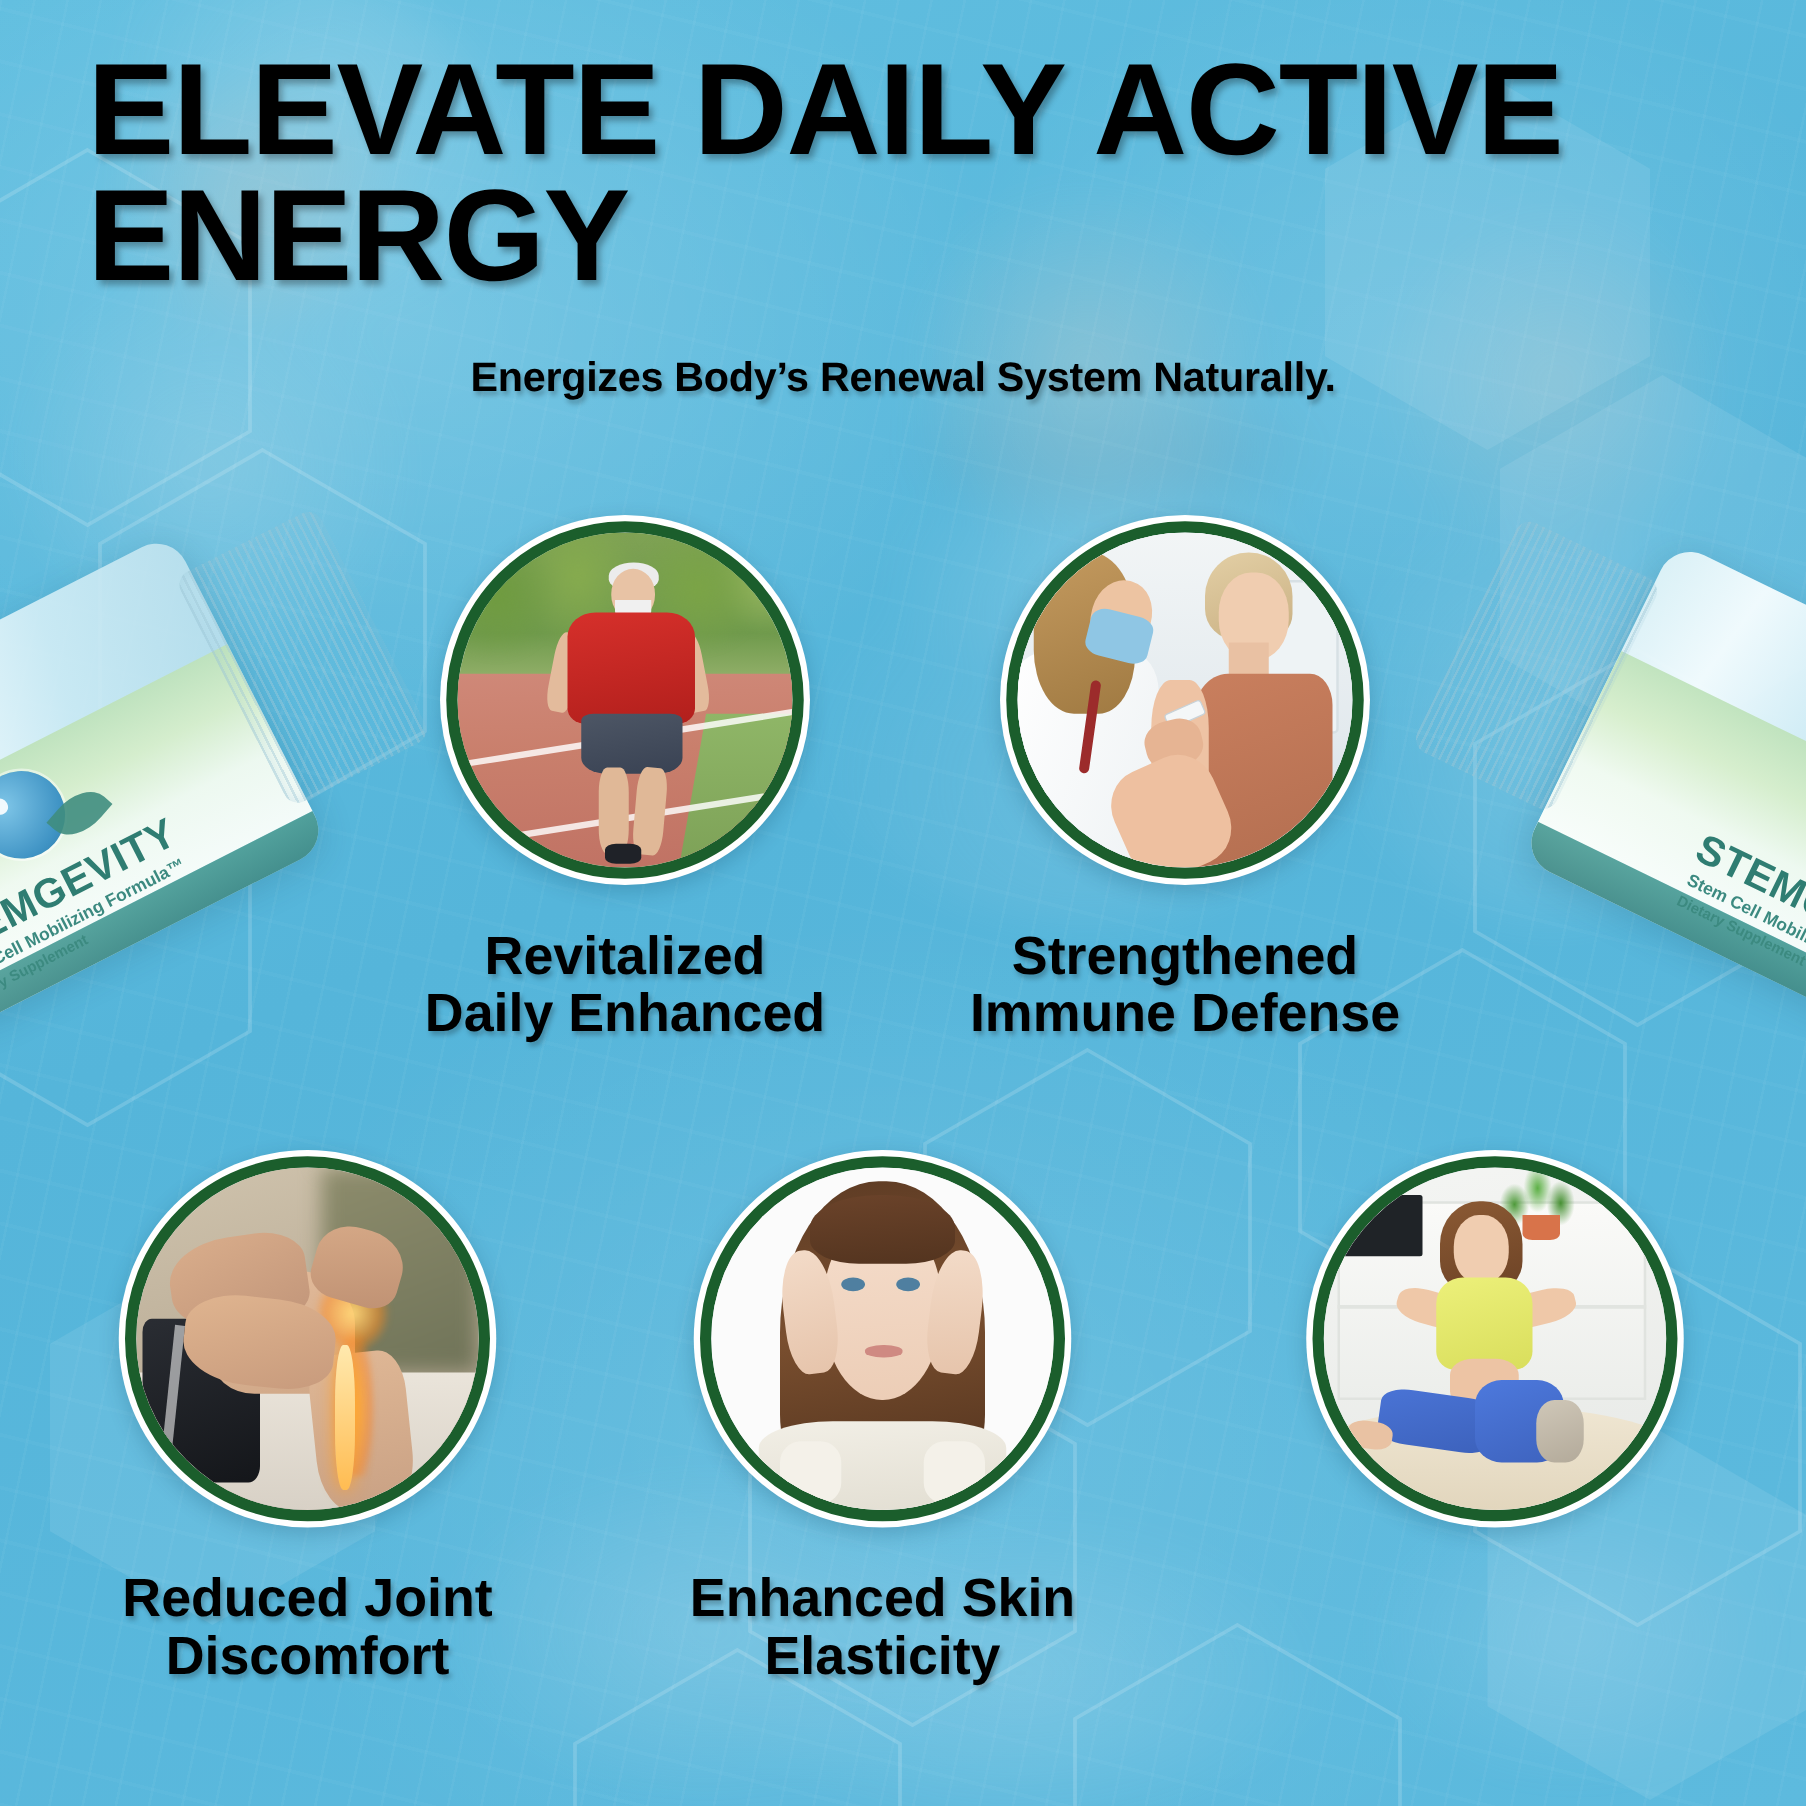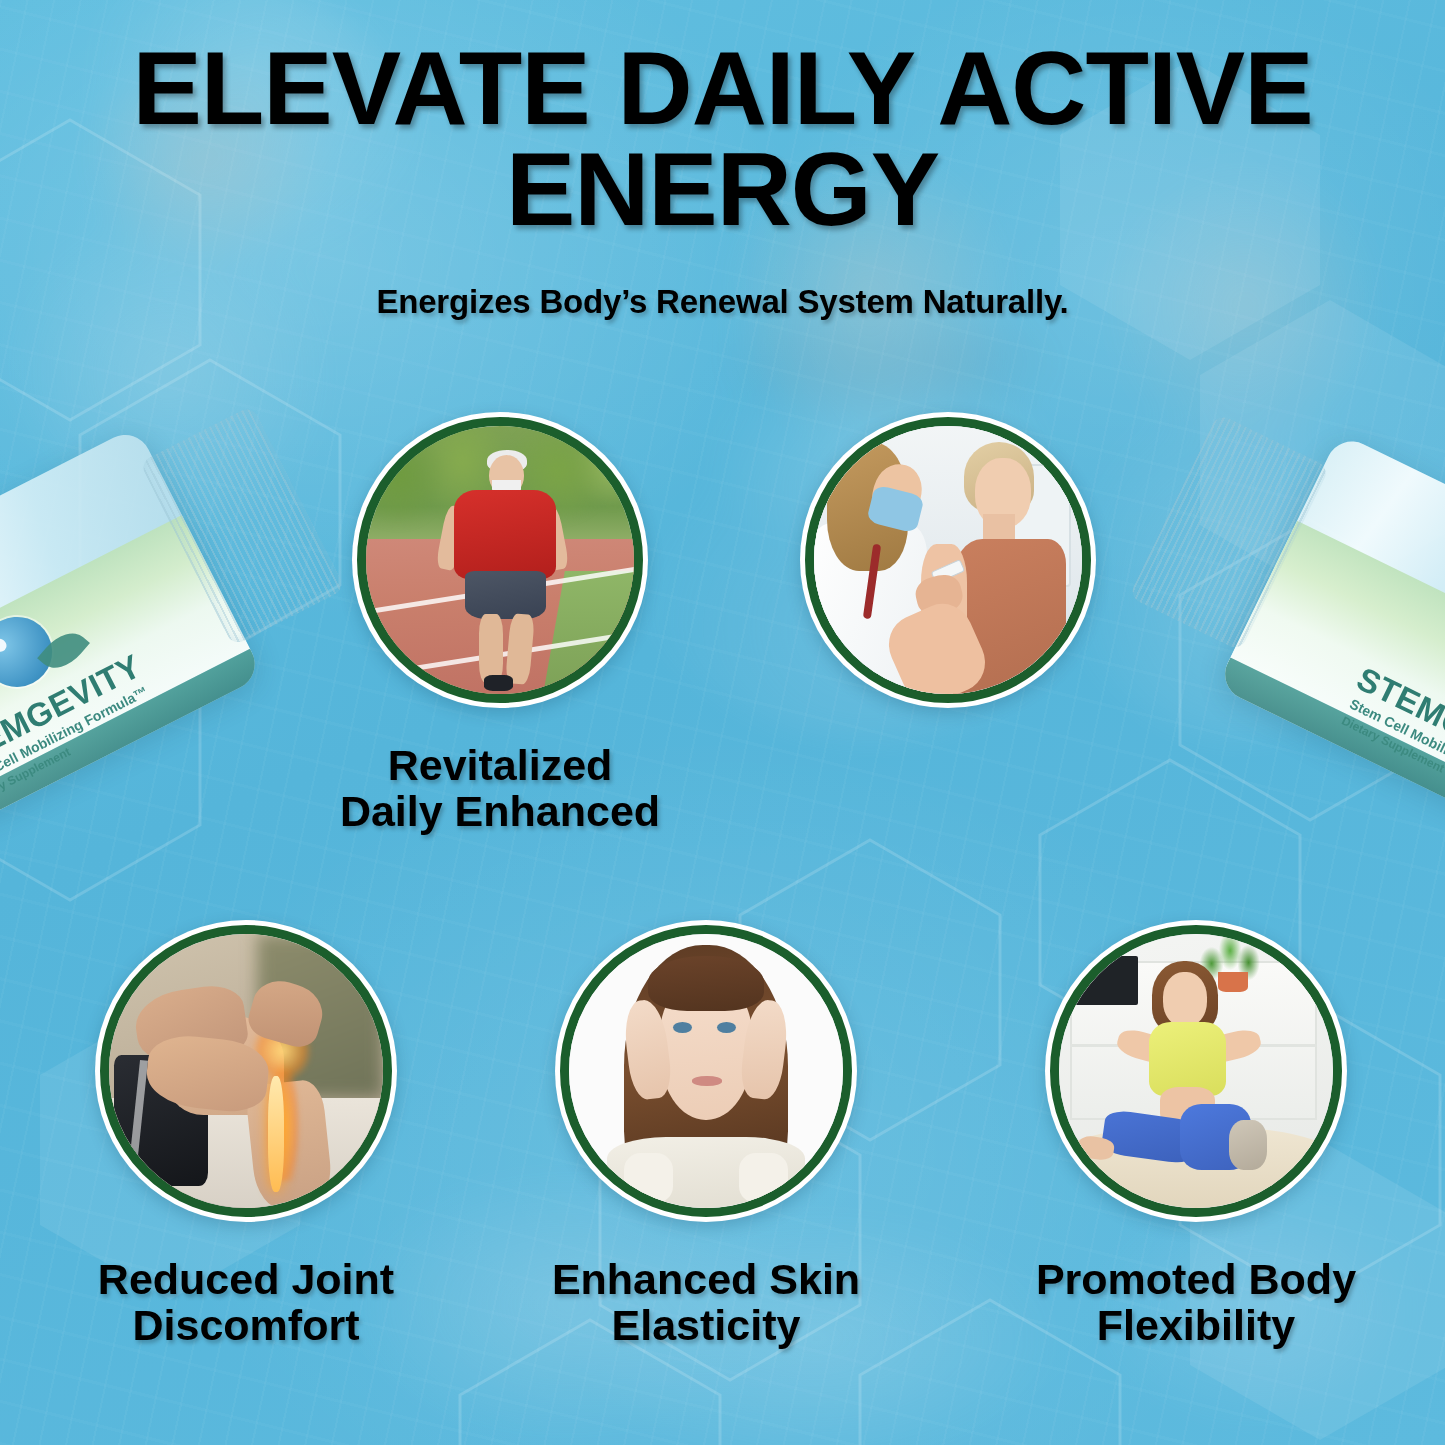--- a/index.html
+++ b/index.html
@@ -178,21 +178,21 @@
   #bottle-right .label-foot{ top:250px; height:36px; }
   #bottle-right .brandlogo{ left:198px; top:108px; width:70px; height:70px; }
   #bottle-right .bt-text{ left:124px; top:192px; font-size:33px; }
   #bottle-right .bt-sub{ left:128px; top:230px; font-size:14px; }
   #bottle-right .bt-sub2{ left:128px; top:250px; font-size:12px; }
 
   
   .headline{
     position:absolute;
     left:0; right:0; top:38px;
-    text-align:center;
+    text-align:left;
     font-size:104px;
     line-height:.97;
     font-weight:bold;
     color:#000;
     letter-spacing:-1px;
     padding:0 70px;
     text-shadow:3px 4px 5px rgba(0,0,0,.30);
   }
   .subheadline{
     position:absolute;
@@ -683,20 +683,22 @@
           <div class="nurse-face"></div>
           <div class="mask"></div>
           <div class="steth"></div>
           <div class="pt-arm"></div>
           <div class="syringe"></div>
           <div class="hand"></div>
           <div class="forearm"></div>
         </div>
       </div>
     </div>
+    <div class="blabel" style="top:330px; width:440px;">Strengthened
+Immune Defense</div>
   </div>
 
   <div class="benefit" style="left:555px; top:920px;">
     <div class="circ" style="width:302px;height:302px;">
       <div class="circ-inner">
         <div class="photo sc-face">
           <div class="hair-back"></div>
           <div class="face"></div>
           <div class="bangs"></div>
           <div class="eye eye-l"></div>
@@ -752,17 +754,15 @@
           <div class="s-face"></div>
           <div class="s-top"></div>
           <div class="s-belly"></div>
           <div class="s-pantsL"></div>
           <div class="s-pantsR"></div>
           <div class="s-shoe"></div>
           <div class="s-footL"></div>
         </div>
       </div>
     </div>
-    <div class="blabel" style="top:336px; width:430px;">Promoted Body
-Flexibility</div>
   </div>
 
 </div>
 
 </body></html>

